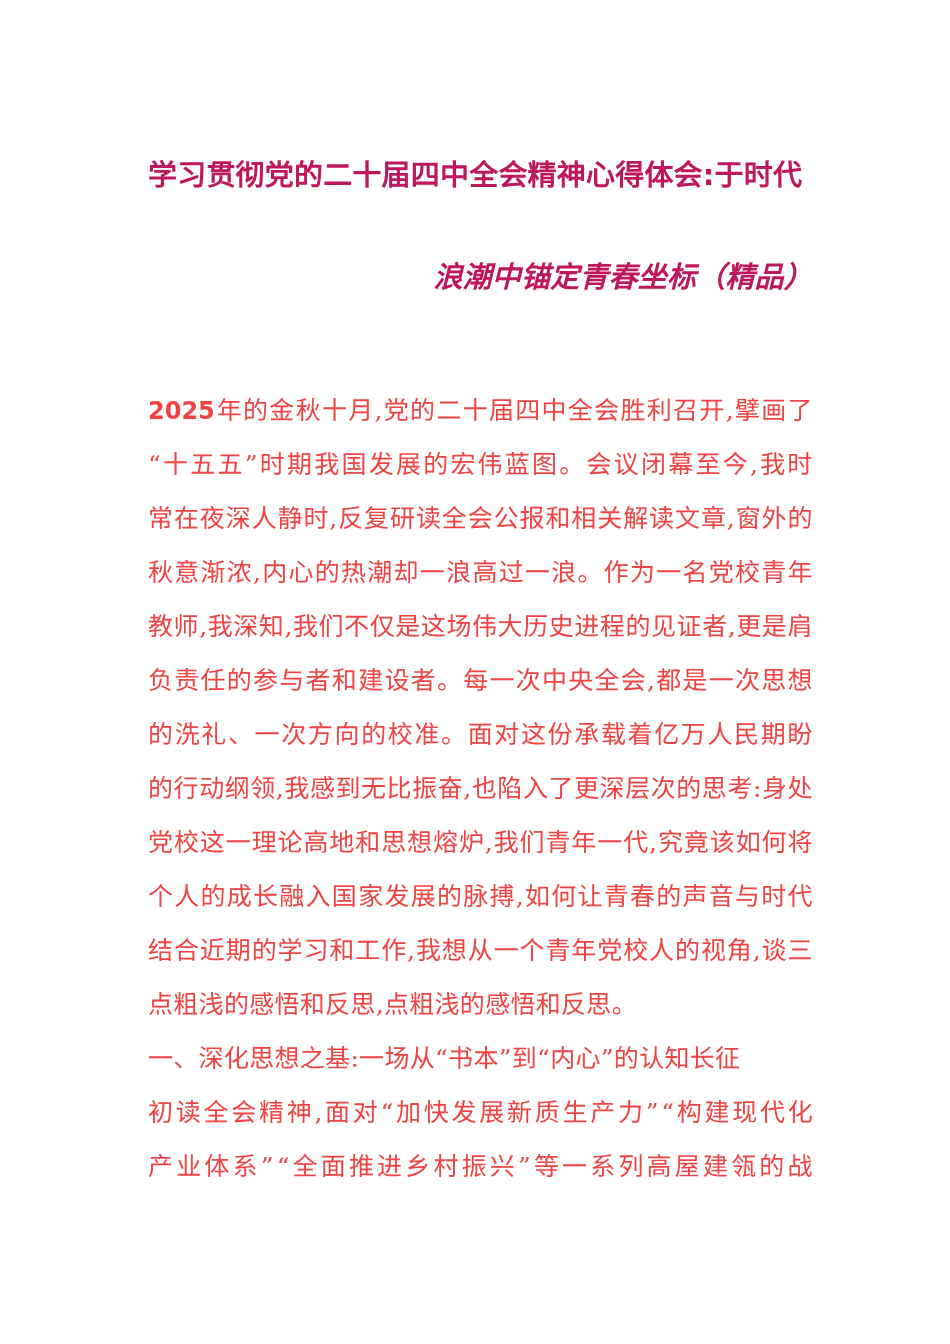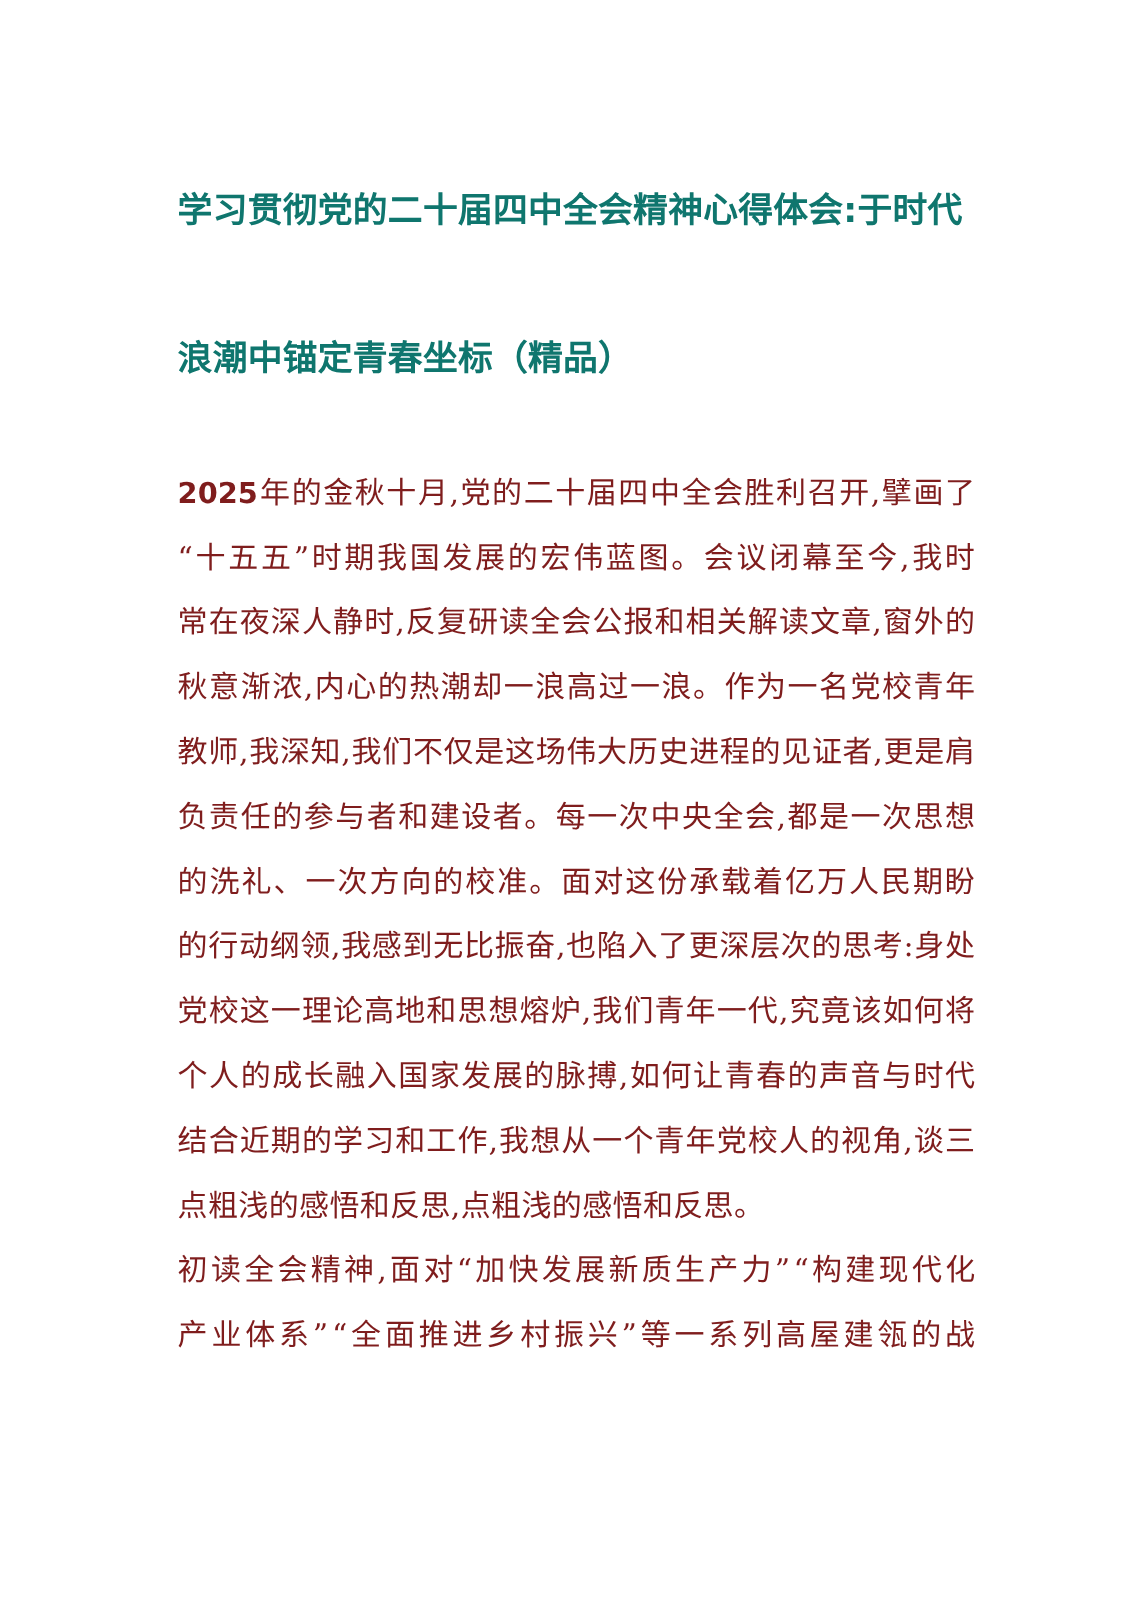--- a/index.html
+++ b/index.html
@@ -26,58 +26,59 @@
     position: absolute;
     left: 148px;
     top: 0;
     width: 665px;
   }
 
   
   .doc-title {
     margin: 0;
     padding: 0;
-    color: #0f766e;
+    color: #be185d;
     font-weight: 700;
     font-size: 29px;
     line-height: 1;
     letter-spacing: 0.2px;
     font-family: "DejaVu Sans", "Liberation Sans", sans-serif;
   }
 
   .title-line-1 {
     position: absolute;
     top: 161px;
     left: 0;
     width: 665px;
     text-align: left;
     white-space: nowrap;
   }
 
   .title-line-2 {
     position: absolute;
-    top: 284px;
+    top: 263px;
     left: 0;
     width: 665px;
-    text-align: left;
+    text-align: right;
     white-space: nowrap;
+    font-style: italic;
   }
 
   
   .body-block {
     position: absolute;
     top: 384px;
     left: 0;
     width: 665px;
   }
 
   .body-line {
     height: 54px;
     line-height: 54px;
-    color: #7f1d1d;
+    color: #ef4444;
     font-size: 25px;
     letter-spacing: 0.3px;
     white-space: nowrap;
     font-family: "DejaVu Serif", "Liberation Serif", serif;
     font-weight: 400;
   }
 
   .body-line.justified {
     display: flex;
     justify-content: space-between;
@@ -415,20 +416,21 @@
           <span>校</span>
           <span>人</span>
           <span>的</span>
           <span>视</span>
           <span>角</span>
           <span>,</span>
           <span>谈</span>
           <span>三</span>
         </div>
       <div class="body-line">点粗浅的感悟和反思,点粗浅的感悟和反思。</div>
+      <div class="body-line">一、深化思想之基:一场从“书本”到“内心”的认知长征</div>
       <div class="body-line justified">
           <span>初</span>
           <span>读</span>
           <span>全</span>
           <span>会</span>
           <span>精</span>
           <span>神</span>
           <span>,</span>
           <span>面</span>
           <span>对</span>

